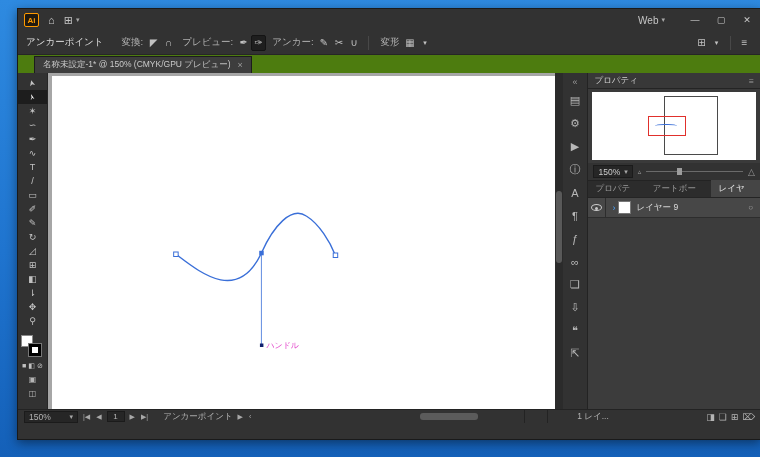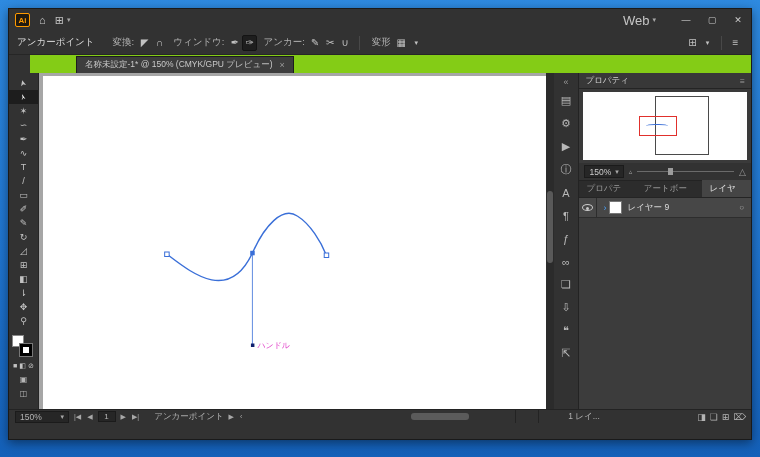--- a/index.html
+++ b/index.html
@@ -1,19 +1,19 @@
 <!DOCTYPE html>
 <html><head>
 <meta charset="utf-8">
 <style>
   * { margin:0; padding:0; box-sizing:border-box; }
   body { font-family:"Liberation Sans","DejaVu Sans",sans-serif; }
   .screen { position:relative; width:760px; height:457px; overflow:hidden;
             background:linear-gradient(180deg,#2e8ae0 0%,#1f74cf 55%,#1460b8 100%); }
-  .window { position:absolute; left:8px; top:8px; width:744px; height:432px;
+  .window { position:absolute; left:17px; top:8px; width:744px; height:432px;
             background:#323232; border:1px solid #1a1a1a; box-shadow:0 3px 10px rgba(0,0,0,.45);
             color:#d0d0d0; display:flex; flex-direction:column; }
   
   .titlebar { height:22px; display:flex; align-items:center; padding-left:6px; gap:9px; background:#323232; }
   .ai-logo { width:15px; height:14px; border:1px solid #ff9a00; color:#ff9a00; background:#201a10;
              font-size:8px; font-weight:bold; display:flex; align-items:center; justify-content:center; border-radius:2px; }
   .tb-ic { color:#c4c4c4; font-size:11px; line-height:1; }
   .chv { font-size:7px; color:#a8a8a8; }
   .tb-grp { display:flex; align-items:center; gap:3px; }
   .spacer { flex:1; }
@@ -32,21 +32,21 @@
   
   .controlbar { height:24px; display:flex; align-items:center; padding:0 8px; font-size:9.5px; color:#bdbdbd;
                 border-bottom:1px solid #262626; }
   .cb-title { color:#dcdcdc; margin-right:12px; }
   .cb-lab { color:#b0b0b0; margin:0 3px 0 6px; }
   .icon-btn { display:inline-flex; align-items:center; justify-content:center; min-width:15px; height:16px;
               padding:0 2px; color:#c2c2c2; font-size:10px; line-height:1; }
   .icon-btn.pressed { background:#1e1e1e; border:1px solid #141414; border-radius:2px; }
   .vdiv { width:1px; height:14px; background:#484848; margin:0 6px; }
   
-  .tabbar { height:18px; background:#84cc16; display:flex; align-items:flex-end; padding-left:46px;margin-left:21px; }
+  .tabbar { height:18px; background:#4d7c0f; display:flex; align-items:flex-end; padding-left:16px; }
   .doctab { height:17px; background:#3d3d3d; border:1px solid #1c1c1c; border-bottom:0; display:flex;
             align-items:center; gap:7px; padding:0 8px; font-size:8.5px; color:#c9c9c9; }
   .doctab .x { color:#9a9a9a; font-size:9px; }
   
   .main { display:flex; height:336px; }
   .toolbar { width:30px; background:#323232; border-right:1px solid #262626; padding-top:3px; }
   .tool { height:14px; display:flex; align-items:center; justify-content:center; color:#c2c2c2; font-size:9px; line-height:1; }
   .tool.selected { background:#1d1d1d; }
   .tool .arrow { display:inline-block; transform:rotate(-105deg); font-size:8px; }
   .swatches { position:relative; width:24px; height:24px; margin:7px auto 2px; }
@@ -112,37 +112,37 @@
 
     <div class="titlebar">
       <div class="ai-logo">Ai</div>
       <span class="tb-ic">⌂</span>
       <span class="tb-grp">
         <span class="tb-ic">⊞</span>
         <span class="chv">▾</span>
       </span>
       <span class="spacer"></span>
       <span class="tb-grp" style="margin-right:8px;">
-        <span style="font-size:13px;color:#c6c6c6;">Web</span>
+        <span style="font-size:10px;color:#c6c6c6;">Web</span>
         <span class="chv">▾</span>
       </span>
       <span class="winbtns">
         <span class="winbtn">—</span>
         <span class="winbtn">▢</span>
         <span class="winbtn">✕</span>
       </span>
     </div>
 
 
     <div class="controlbar">
       <span class="cb-title">アンカーポイント</span>
       <span class="cb-lab">変換:</span>
       <span class="icon-btn">◤</span>
       <span class="icon-btn">∩</span>
-      <span class="cb-lab">ウィンドウ:</span>
+      <span class="cb-lab">プレビュー:</span>
       <span class="icon-btn">✒</span>
       <span class="icon-btn pressed">✑</span>
       <span class="cb-lab">アンカー:</span>
       <span class="icon-btn">✎</span>
       <span class="icon-btn">✂</span>
       <span class="icon-btn">∪</span>
       <span class="vdiv"></span>
       <span class="cb-lab">変形</span>
       <span class="icon-btn">▦</span>
       <span class="icon-btn" style="font-size:7px;">▾</span>

